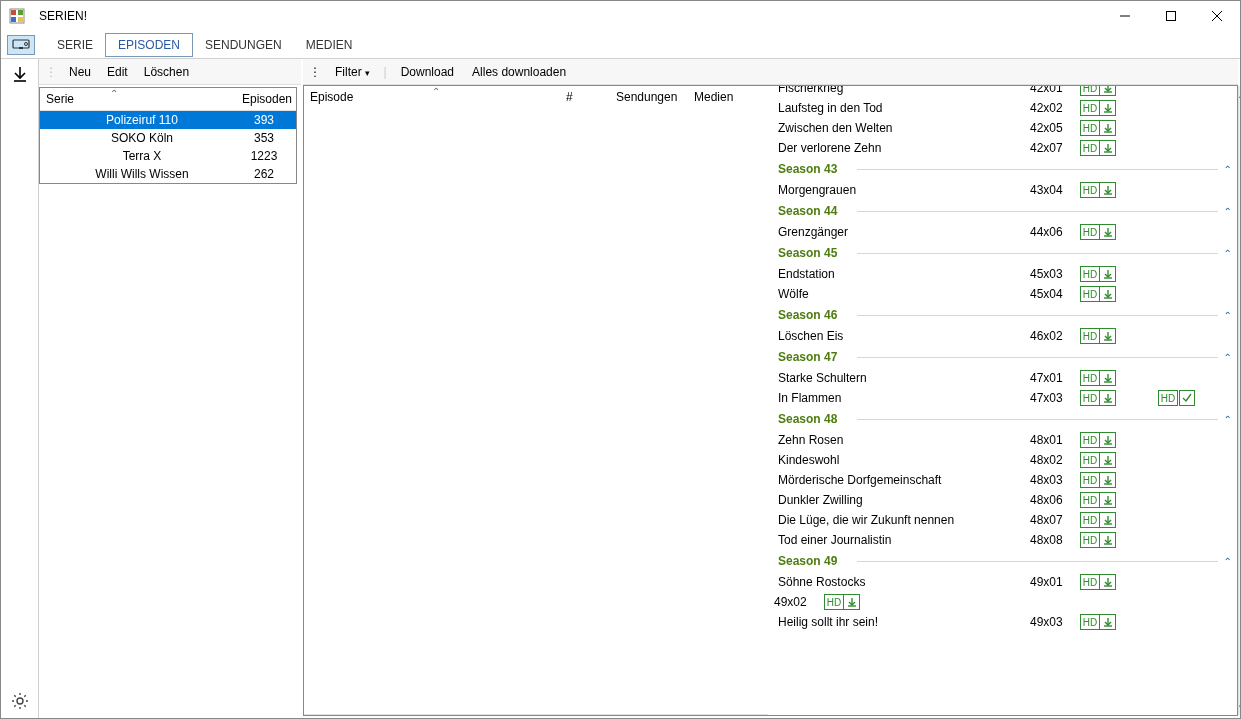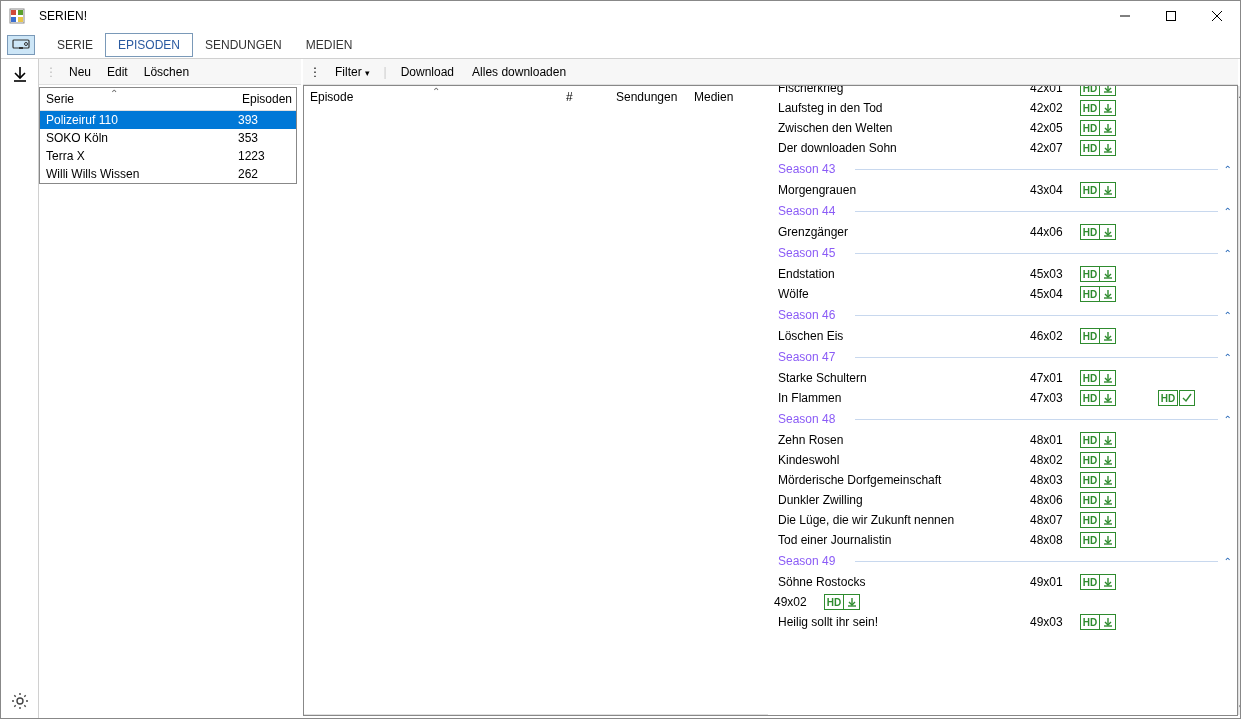--- a/index.html
+++ b/index.html
@@ -30,21 +30,21 @@
 .leftcol { width:38px; border-right:1px solid #d0d0d0; display:flex; flex-direction:column; align-items:center; padding-top:6px; justify-content:space-between; padding-bottom:8px; }
 .leftcol svg { width:18px; height:18px; }
 
 .series-panel { width:258px; display:flex; flex-direction:column; border:1px solid #888; margin:2px 2px 2px 0; }
 .series-header { display:flex; border-bottom:1px solid #e0e0e0; position:relative; }
 .series-header .col { padding:4px 6px; }
 .col-serie { flex:1; }
 .col-ep { width:60px; }
 .sort-caret { position:absolute; left:70px; top:0; color:#666; font-size:10px; }
 
-.series-list { flex:1; overflow:auto; }
+.series-list { flex:1; overflow:auto;text-align:center; }
 .series-row { display:flex; padding:2px 6px; }
 .series-row.selected { background:#0078d7; color:#fff; }
 .series-row .s-name { flex:1; }
 .series-row .s-count { width:52px; }
 
 .right-panel { flex:1; display:flex; flex-direction:column; margin:0 2px 2px 2px; min-width:0; }
 .right-toolbar { height:26px; background:#f7f7f7; border-bottom:1px solid #e0e0e0; display:flex; align-items:center; padding-left:6px; gap:10px; }
 
 .episode-container { flex:1; border:1px solid #888; display:flex; min-height:0; }
 .episode-main { flex:1; display:flex; min-height:0; }
@@ -57,26 +57,26 @@
 .ep-sort-caret { position:absolute; left:128px; top:0; color:#666; font-size:10px; }
 
 .ep-body { flex:1; overflow:hidden; padding-top:0; }
 .ep-row { display:flex; align-items:center; height:20px; padding-left:6px; }
 .ep-title { width:256px; padding-left:4px; }
 .ep-num { width:50px; }
 .ep-sendungen { width:78px; display:flex; gap:0; align-items:center; }
 .ep-medien { width:80px; display:flex; gap:0; align-items:center; padding-left:0; }
 
 .badge { border:1px solid #2e8b2e; color:#2e8b2e; font-size:10px; height:16px; display:inline-flex; align-items:center; justify-content:center; }
-.badge.hd { width:20px; font-weight:bold; }
+.badge.hd { width:20px; font-weight:normal; }
 .badge.dl { width:16px; border-left:none; }
 .badge.sep-left { border-left:1px solid #2e8b2e; margin-left:1px; }
 
 .season-hdr { display:flex; align-items:center; height:22px; padding:0 6px 0 10px; }
-.season-label { color:#8b5cf6; margin-right:20px; }
+.season-label { color:#4d7c0f; margin-right:20px;font-weight:bold; }
 .season-line { flex:1; height:1px; background:#c8d8ee; }
 .collapse-caret { color:#1a5fb4; font-size:10px; margin-left:6px; }
 
 .scrollbar { width:17px; background:#f0f0f0; display:flex; flex-direction:column; border-left:1px solid #e0e0e0; }
 .sb-btn { height:17px; display:flex; align-items:center; justify-content:center; color:#555; font-size:9px; }
 .sb-track { flex:1; position:relative; }
 .sb-thumb { position:absolute; left:2px; right:2px; background:#c0c0c0; }
 
 </style>
 </head>
@@ -241,21 +241,21 @@
                   <svg width="10" height="10" viewBox="0 0 10 10">
                     <line x1="5" y1="1" x2="5" y2="7" stroke="#2e8b2e" stroke-width="1.4"></line>
                     <polyline points="2,5 5,8 8,5" fill="none" stroke="#2e8b2e" stroke-width="1.4"></polyline>
                     <line x1="1" y1="9" x2="9" y2="9" stroke="#2e8b2e" stroke-width="1.4"></line>
                   </svg>
                 </span>
               </div>
               <div class="ep-medien"></div>
             </div>
             <div class="ep-row">
-              <div class="ep-title">Der downloaden Sohn</div>
+              <div class="ep-title">Der verlorene Zehn</div>
               <div class="ep-num">42x07</div>
               <div class="ep-sendungen">
                 <span class="badge hd">HD</span>
                 <span class="badge dl">
                   <svg width="10" height="10" viewBox="0 0 10 10">
                     <line x1="5" y1="1" x2="5" y2="7" stroke="#2e8b2e" stroke-width="1.4"></line>
                     <polyline points="2,5 5,8 8,5" fill="none" stroke="#2e8b2e" stroke-width="1.4"></polyline>
                     <line x1="1" y1="9" x2="9" y2="9" stroke="#2e8b2e" stroke-width="1.4"></line>
                   </svg>
                 </span>

